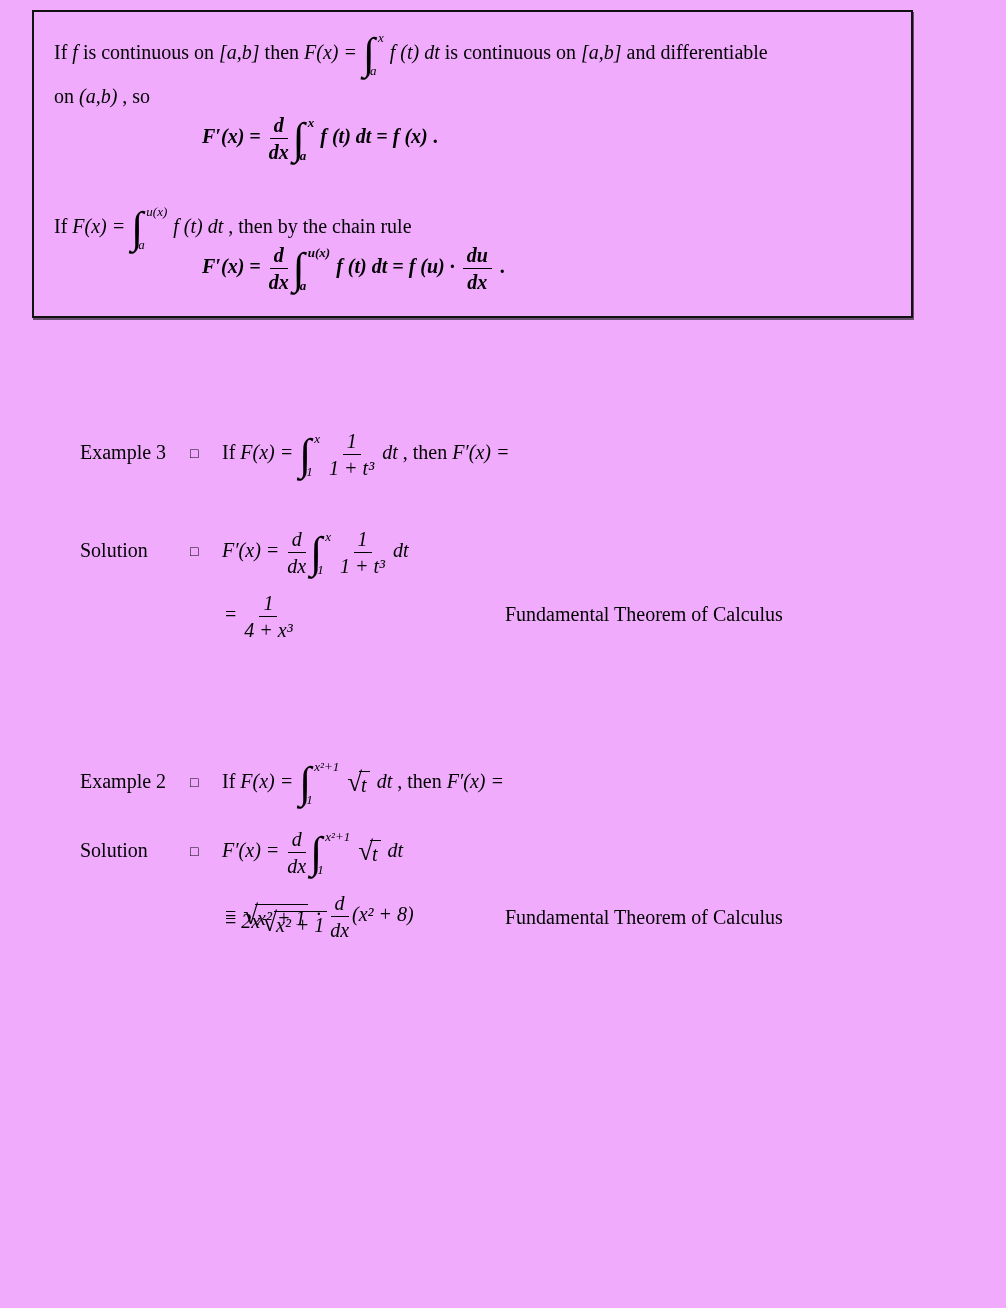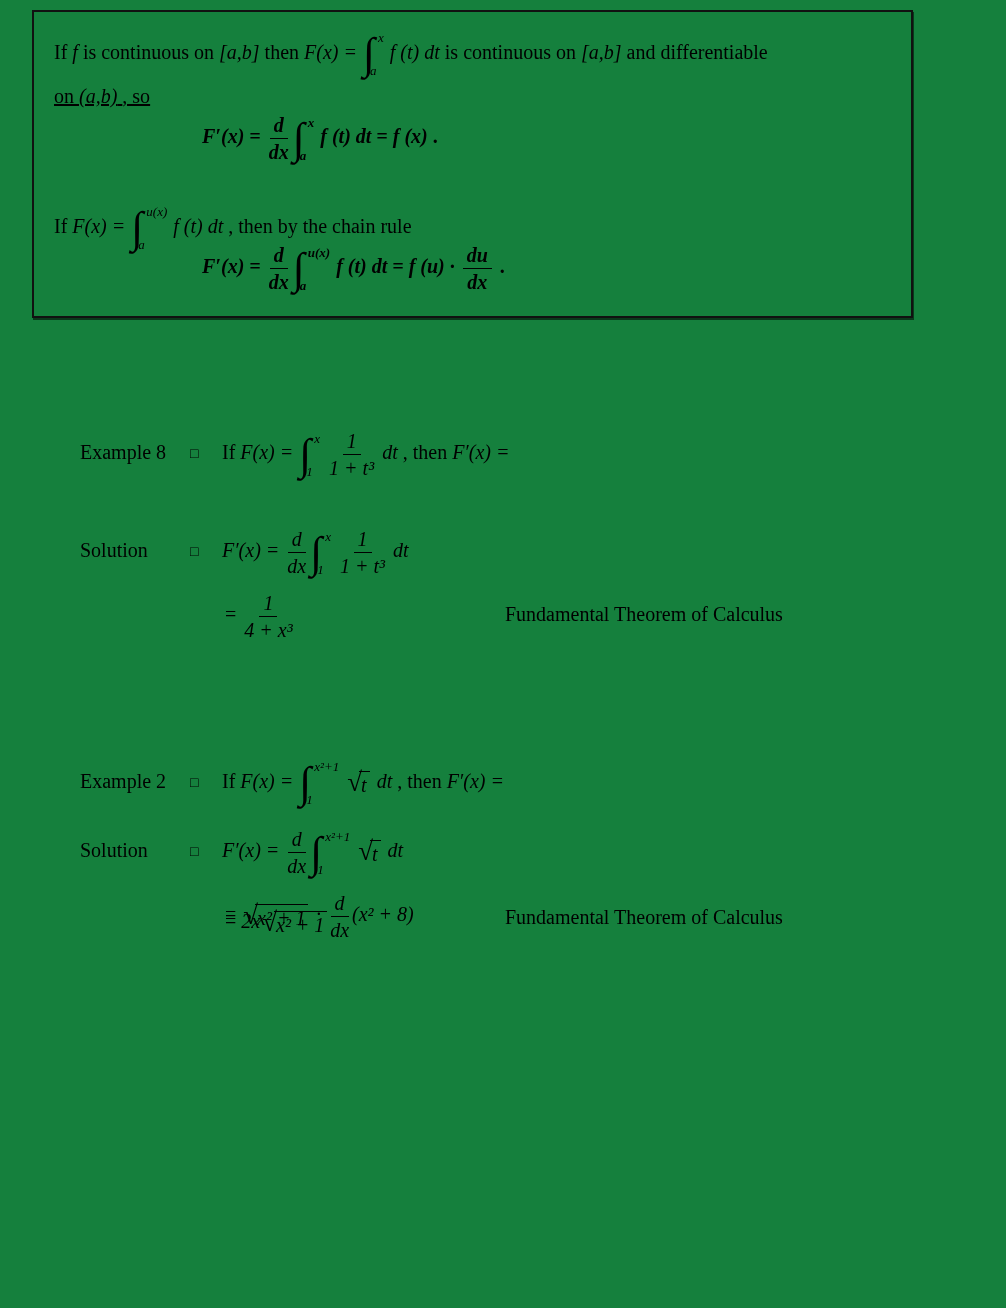--- a/index.html
+++ b/index.html
@@ -5,31 +5,31 @@
   * { margin:0; padding:0; box-sizing:border-box; }
   html,body { width:1006px; height:1308px; background:#ffffff; }
   body {
     position:relative;
     font-family:"Liberation Serif","DejaVu Serif",serif;
     color:#000;
     font-size:20px;
     line-height:25px;
   }
   .it { font-style:italic; }
-  .page { position:absolute; inset:0; background:#15803d; }
+  .page { position:absolute; inset:0; background:#f0abfc; }
 
   
   .box {
     position:absolute; left:32px; top:10px; width:881px; height:308px;
     border:2px solid #111;
     box-shadow:1px 2px 0 rgba(0,0,0,.55);
   }
   .bl { position:absolute; white-space:nowrap; }
   .bl1 { left:20px; top:18px; right:10px; }
-  .bl2 { left:20px; top:72px;text-decoration:underline; }
+  .bl2 { left:20px; top:72px; }
   .beq1 { left:168px; top:102px; }
   .bl3 { left:20px; top:192px; }
   .beq2 { left:168px; top:232px; }
   .beq { font-weight:bold; }
 
   
   .int { display:inline-flex; align-items:center; vertical-align:middle; margin:0 1px; }
   .int-g { font-size:44px; line-height:1; font-style:normal; }
   .int-l {
     display:inline-flex; flex-direction:column; justify-content:space-between;
@@ -143,21 +143,21 @@
       <span class="it">f (t) dt = f (u) ·</span>
       <span class="frac it">
           <span class="frac-num">du</span>
           <span class="frac-den">dx</span>
         </span>
       <span>.</span>
     </div>
   </div>
 
   <div class="row" id="ex1">
-    <span class="lbl">Example 8</span><span class="blt">□</span><span>If</span>
+    <span class="lbl">Example 3</span><span class="blt">□</span><span>If</span>
     <span class="it">F(x) =</span>
     <span class="int">
         <span class="int-g">∫</span>
         <span class="int-l">
           <span class="int-sup">x</span>
           <span class="int-sub">1</span>
         </span>
       </span>
     <span class="frac it">
         <span class="frac-num">1</span>

